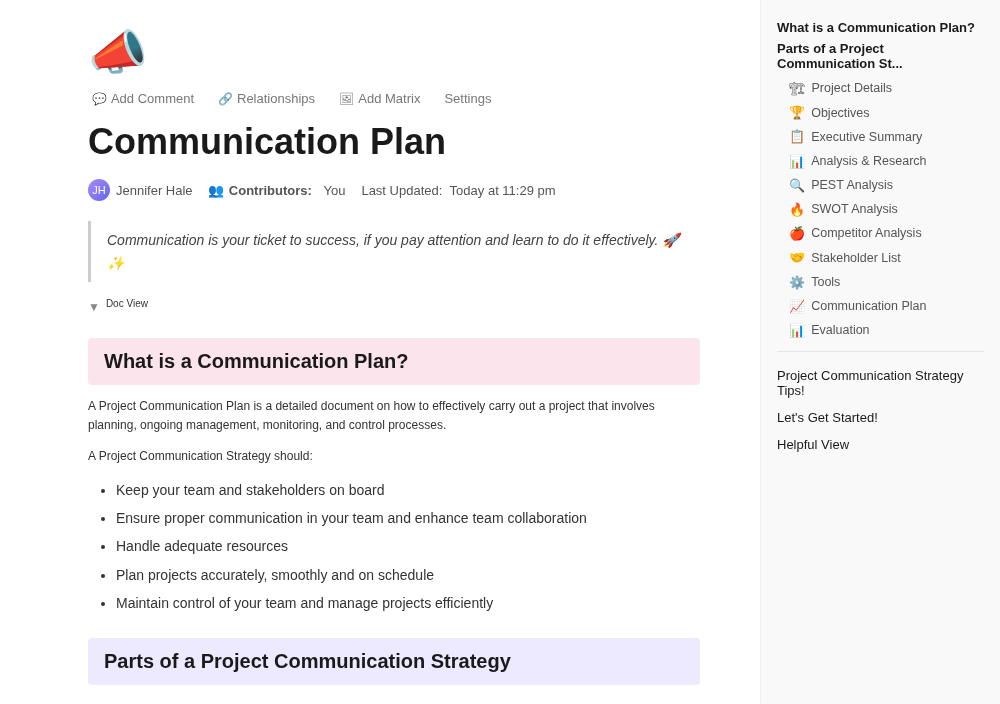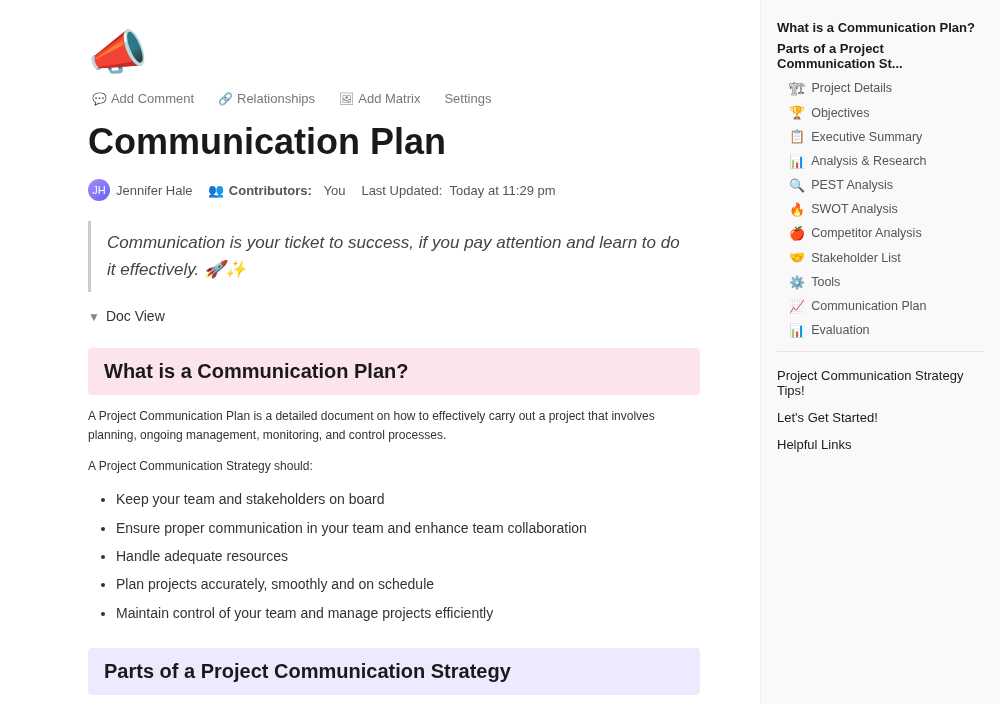--- a/index.html
+++ b/index.html
@@ -97,21 +97,21 @@
     }
     .last-updated span { color: #555; }
 
     
     .quote-block {
       border-left: 3px solid #ccc;
       padding: 8px 16px;
       margin: 16px 0;
       font-style: italic;
       color: #444;
-      font-size: 17px;
+      font-size: 14px;
       line-height: 1.6;
     }
 
     
     .body-text {
       margin-bottom: 12px;
       line-height: 1.6;
       color: #333;
       font-size: 12px;
     }
@@ -129,21 +129,21 @@
       gap: 6px;
       margin-bottom: 4px;
     }
     .toggle-arrow {
       color: #888;
       font-size: 12px;
       margin-top: 2px;
       flex-shrink: 0;
     }
     .toggle-label {
-      font-size: 14px;
+      font-size: 10px;
       color: #333;
     }
 
     
     .bullet-list {
       padding-left: 28px;
       margin: 8px 0 16px;
     }
     .bullet-list li {
       margin-bottom: 6px;
@@ -325,14 +325,14 @@
       </div>
       <div class="sidebar-item">
         <span class="emoji">📊</span>
         <span>Evaluation</span>
       </div>
     </div>
 
   <div class="sidebar-divider"></div>
   <div class="sidebar-group-title">Project Communication Strategy Tips!</div>
   <div class="sidebar-group-title">Let's Get Started!</div>
-  <div class="sidebar-group-title">Helpful Links</div>
+  <div class="sidebar-group-title">Helpful View</div>
 </div>
 
 </body></html>

